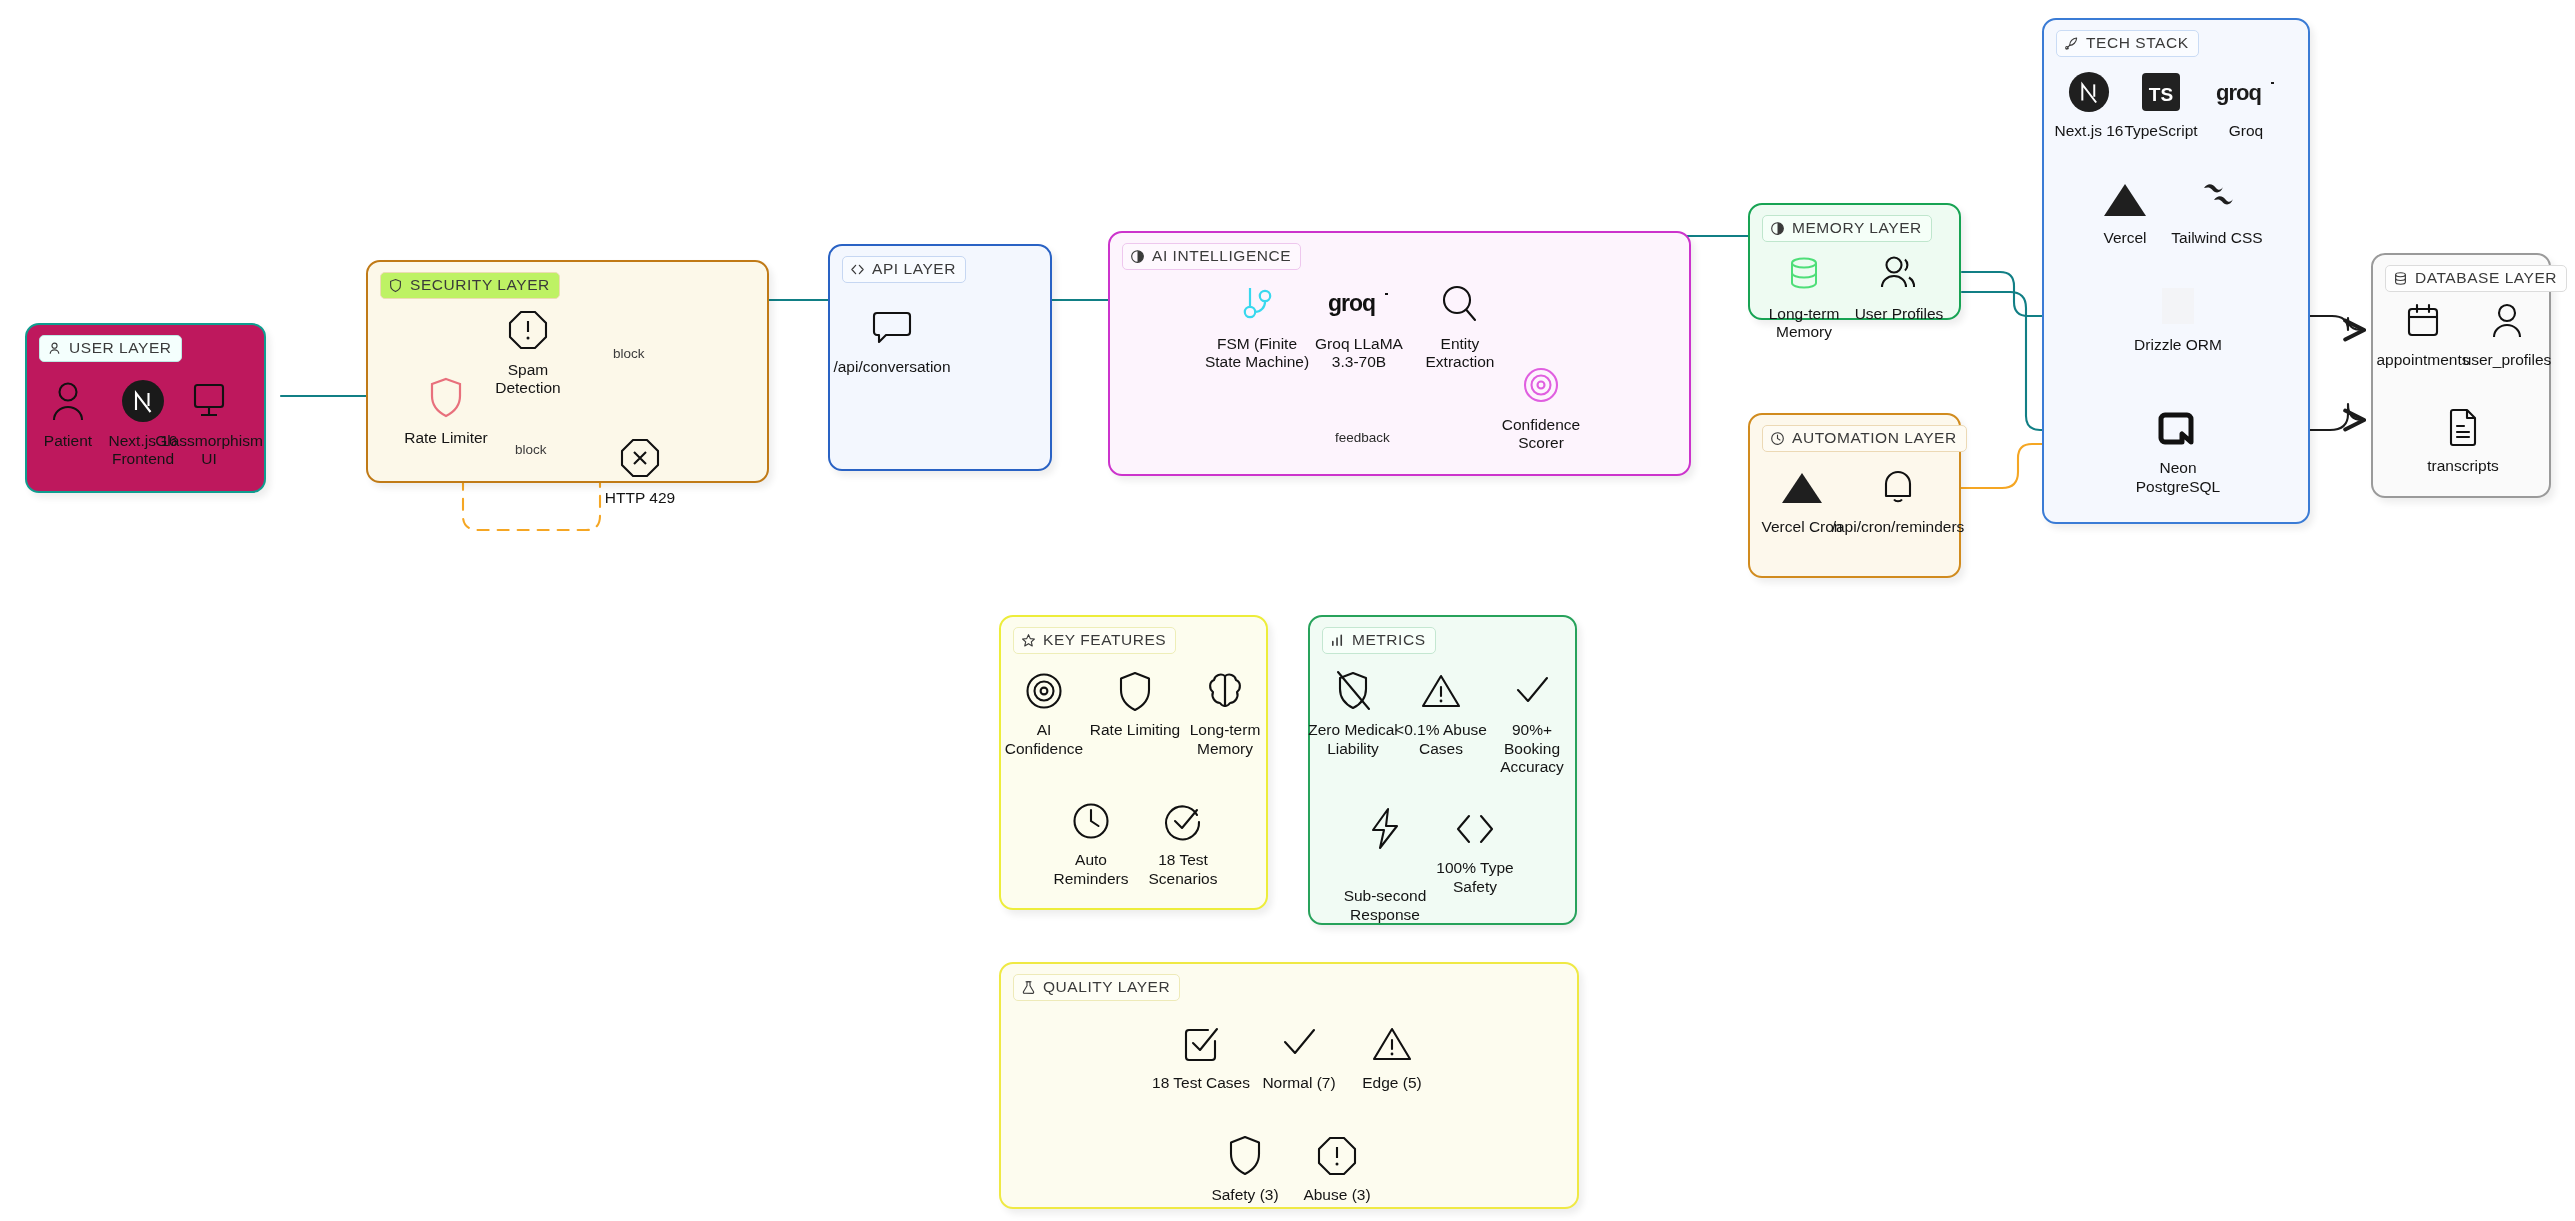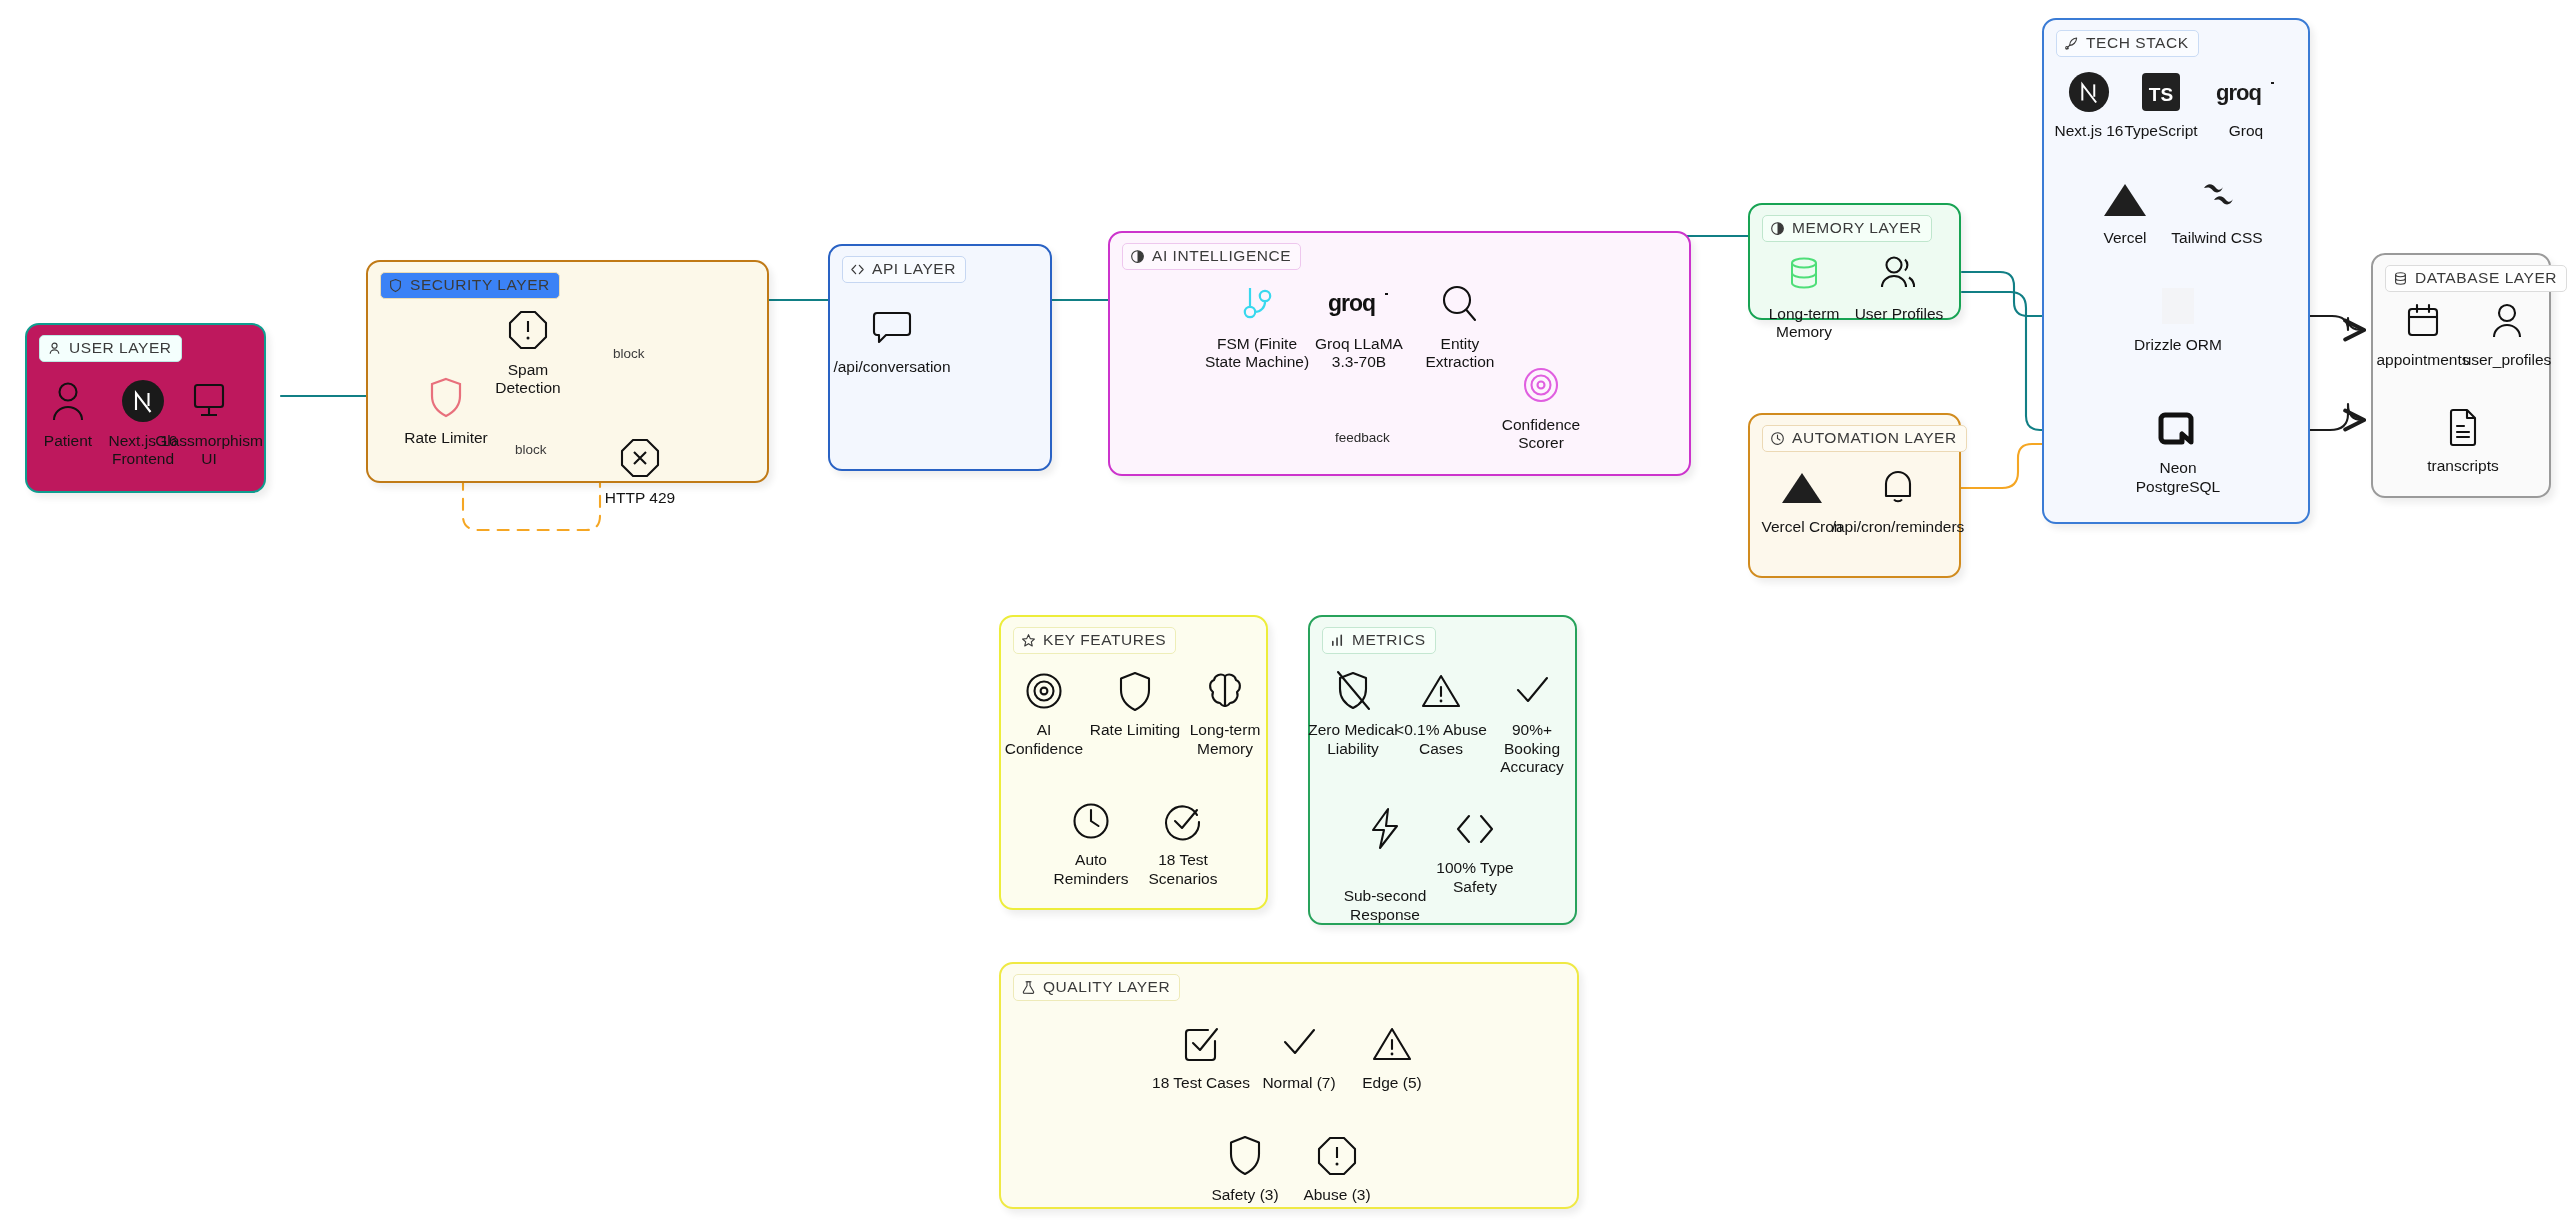--- a/index.html
+++ b/index.html
@@ -198,21 +198,21 @@
           <rect x="7" y="4" width="28" height="22" rx="2.5" fill="none" stroke="#111" stroke-width="2.1"></rect>
           <path d="M21,26 L21,34 M13,34 L29,34" stroke="#111" stroke-width="2.1" fill="none"></path>
         </svg>
       </div>
       <div class="cap">Glassmorphism UI</div>
     </div>
   </div>
 
   <div class="group" style="left:366px;top:260px;width:403px;height:223px;
               border-color:#c07a16;background:#fcf8e9;">
-    <div class="badge" style="border-color:#ecdcb4;background:#3b82f6;">
+    <div class="badge" style="border-color:#ecdcb4;background:#bef264;">
       <svg class="bi ic" viewBox="0 0 16 16">
         <path d="M8,1.6 L13.2,3.5 V8 c0,3.4 -2.6,5.4 -5.2,6.5 C5.4,13.4 2.8,11.4 2.8,8 V3.5 Z" fill="none" stroke="#3a3a3a" stroke-width="1.2"></path>
       </svg>
       <span>SECURITY LAYER</span>
     </div>
 
     <div class="node" style="left:28px;top:110px;width:100px;justify-content:flex-end;">
       <div class="glyph">
         <svg class="ic" width="36" height="44" viewBox="0 0 36 44">
           <path d="M18,3 L32,8 V20 c0,10 -7,16.5 -14,20 C11,36.5 4,30 4,20 V8 Z" fill="none" stroke="#e8707c" stroke-width="2.2"></path>

